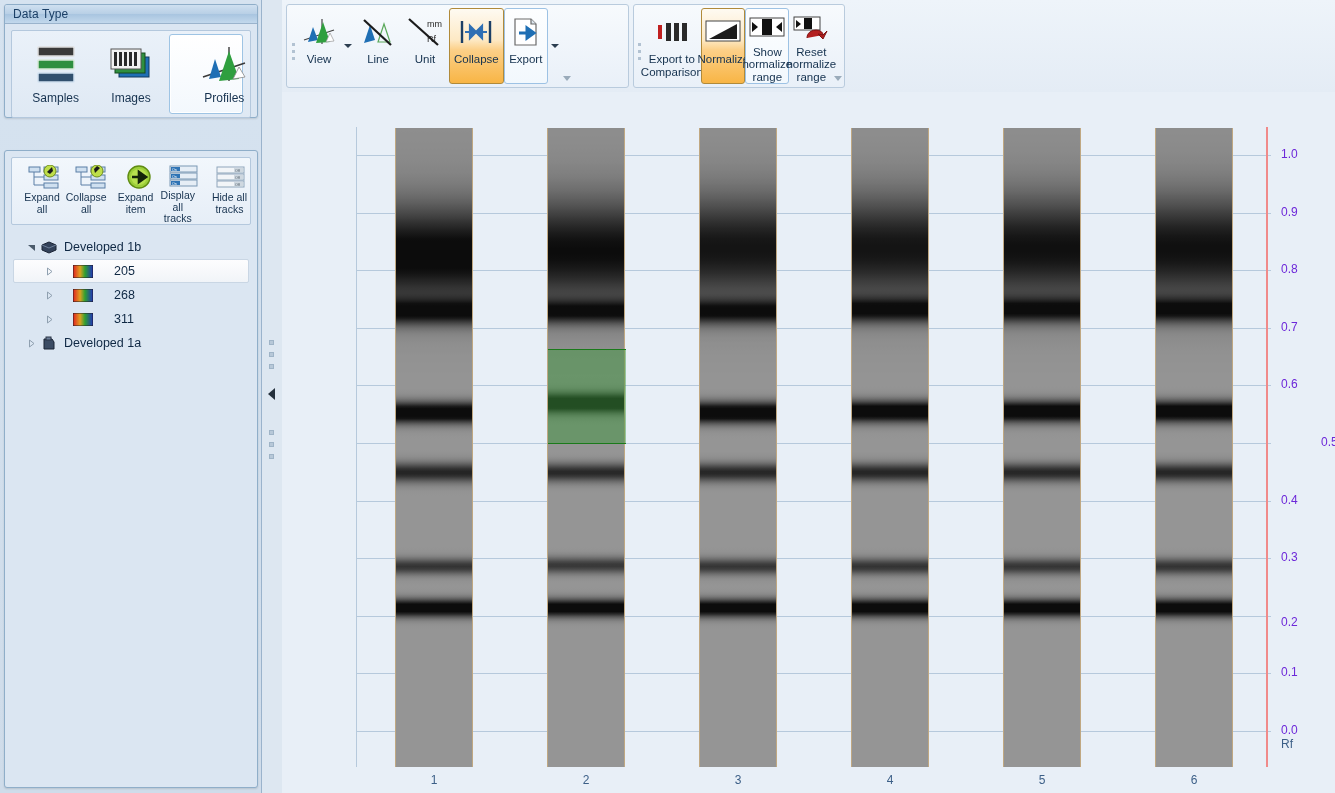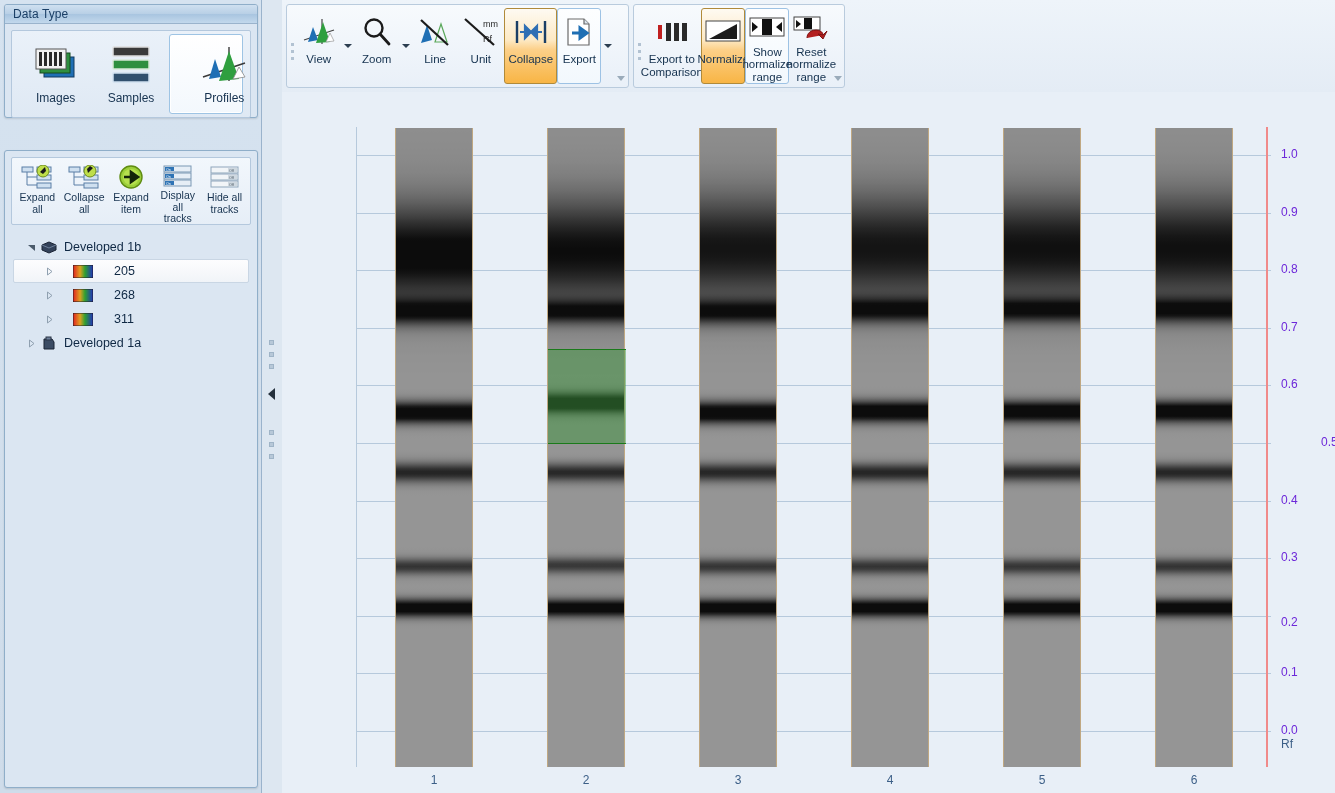--- a/index.html
+++ b/index.html
@@ -79,21 +79,21 @@
     background: linear-gradient(180deg,#f2f7fc 0%,#e6eef7 100%);
     border: 1px solid #b4c8dd;
     border-radius: 2px;
     height: 68px;
     padding: 2px 2px;
     justify-content: space-between;
   }
   .ov-btn {
     width: 47px; height: 63px;
     display: flex; flex-direction: column;
-    align-items: center;
+    align-items: flex-end;
     padding-top: 3px;
     border: 1px solid transparent;
     border-radius: 3px;
     cursor: default;
   }
   .ov-icon { height: 26px; display:flex; align-items:center; justify-content:center; }
   .ov-label {
     font-size: 10.5px; line-height: 11.5px;
     color: #16324f; text-align: center; margin-top: 2px;
   }
@@ -269,50 +269,50 @@
 </style>
 </head>
 <body>
 
 <div id="left-dock">
 
   <div class="panel" id="panel-datatype">
     <div class="panel-header">Data Type</div>
     <div class="panel-body">
       <div id="datatype-strip">
+
+        <div class="dt-btn">
+          <span class="dt-icon">
+            <svg width="48" height="42" viewBox="0 0 48 42">
+              <rect x="6" y="3" width="36" height="9" rx="1" fill="#3a3a3a" stroke="#ddd" stroke-width="1.5"></rect>
+              <rect x="6" y="16" width="36" height="9" rx="1" fill="#2f8f3f" stroke="#d6e8d6" stroke-width="1.5"></rect>
+              <rect x="6" y="29" width="36" height="9" rx="1" fill="#31506e" stroke="#cfe0ef" stroke-width="1.5"></rect>
+            </svg>
+          </span>
+          <span class="dt-label">Samples</span>
+        </div>
 
         <div class="dt-btn">
           <span class="dt-icon">
             <svg width="48" height="40" viewBox="0 0 48 40">
               <rect x="12" y="12" width="30" height="20" fill="#1f6fb4" stroke="#123a5e"></rect>
               <rect x="8" y="8" width="30" height="20" fill="#2f8f3f" stroke="#164a1e"></rect>
               <rect x="4" y="4" width="30" height="20" fill="#f2f2f2" stroke="#555"></rect>
               <g fill="#2a2a2a">
                 <rect x="7" y="7" width="3" height="14"></rect>
                   <rect x="12" y="7" width="3" height="14"></rect>
                 <rect x="17" y="7" width="3" height="14"></rect>
                   <rect x="22" y="7" width="3" height="14"></rect>
                 <rect x="27" y="7" width="3" height="14"></rect>
               </g>
             </svg>
           </span>
           <span class="dt-label">Images</span>
         </div>
 
-        <div class="dt-btn">
-          <span class="dt-icon">
-            <svg width="48" height="42" viewBox="0 0 48 42">
-              <rect x="6" y="3" width="36" height="9" rx="1" fill="#3a3a3a" stroke="#ddd" stroke-width="1.5"></rect>
-              <rect x="6" y="16" width="36" height="9" rx="1" fill="#2f8f3f" stroke="#d6e8d6" stroke-width="1.5"></rect>
-              <rect x="6" y="29" width="36" height="9" rx="1" fill="#31506e" stroke="#cfe0ef" stroke-width="1.5"></rect>
-            </svg>
-          </span>
-          <span class="dt-label">Samples</span>
-        </div>
-
         <div class="dt-btn selected">
           <span class="dt-icon">
             <svg width="50" height="44" viewBox="0 0 50 44">
               <path d="M4 34 L46 20" stroke="#3a3a3a" stroke-width="1.4" fill="none"></path>
               <path d="M30 4 L30 38" stroke="#3a3a3a" stroke-width="1.4" fill="none"></path>
               <path d="M10 36 L16 16 L22 34 Z" fill="#1f6fb4"></path>
               <path d="M20 38 L30 8 L40 36 Z" fill="#2f9f3f"></path>
               <path d="M34 36 L40 24 L46 34 Z" fill="#ffffff" stroke="#888" stroke-width=".8"></path>
             </svg>
           </span>
@@ -540,32 +540,20 @@
             <path d="M6 26 L11 11 L16 24 Z" fill="#1f6fb4"></path>
             <path d="M14 27 L21 6 L28 26 Z" fill="#2f9f3f"></path>
             <path d="M24 26 L28 17 L32 25 Z" fill="#fff" stroke="#999" stroke-width=".7"></path>
           </svg>
         </span>
         <span class="rbtn-label">View</span>
       </div>
       <span class="rcaret"></span>
     </div>
 
-    <div class="rsplit">
-      <div class="rbtn">
-        <span class="rbtn-icon">
-          <svg width="32" height="32" viewBox="0 0 32 32">
-            <circle cx="13" cy="12" r="8.5" fill="none" stroke="#1b1b1b" stroke-width="2.4"></circle>
-            <path d="M19 18 L28 28" stroke="#1b1b1b" stroke-width="2.8" stroke-linecap="round"></path>
-          </svg>
-        </span>
-        <span class="rbtn-label">Zoom</span>
-      </div>
-      <span class="rcaret"></span>
-    </div>
 
     <div class="rbtn">
       <span class="rbtn-icon">
         <svg width="36" height="32" viewBox="0 0 36 32">
           <path d="M4 27 L10 9 L15 24 Z" fill="#1f6fb4"></path>
           <path d="M18 26 L24 8 L30 26 Z" fill="none" stroke="#5aa85a" stroke-width="1.2"></path>
           <path d="M4 4 L31 29" stroke="#1b1b1b" stroke-width="2.2"></path>
         </svg>
       </span>
       <span class="rbtn-label">Line</span>

